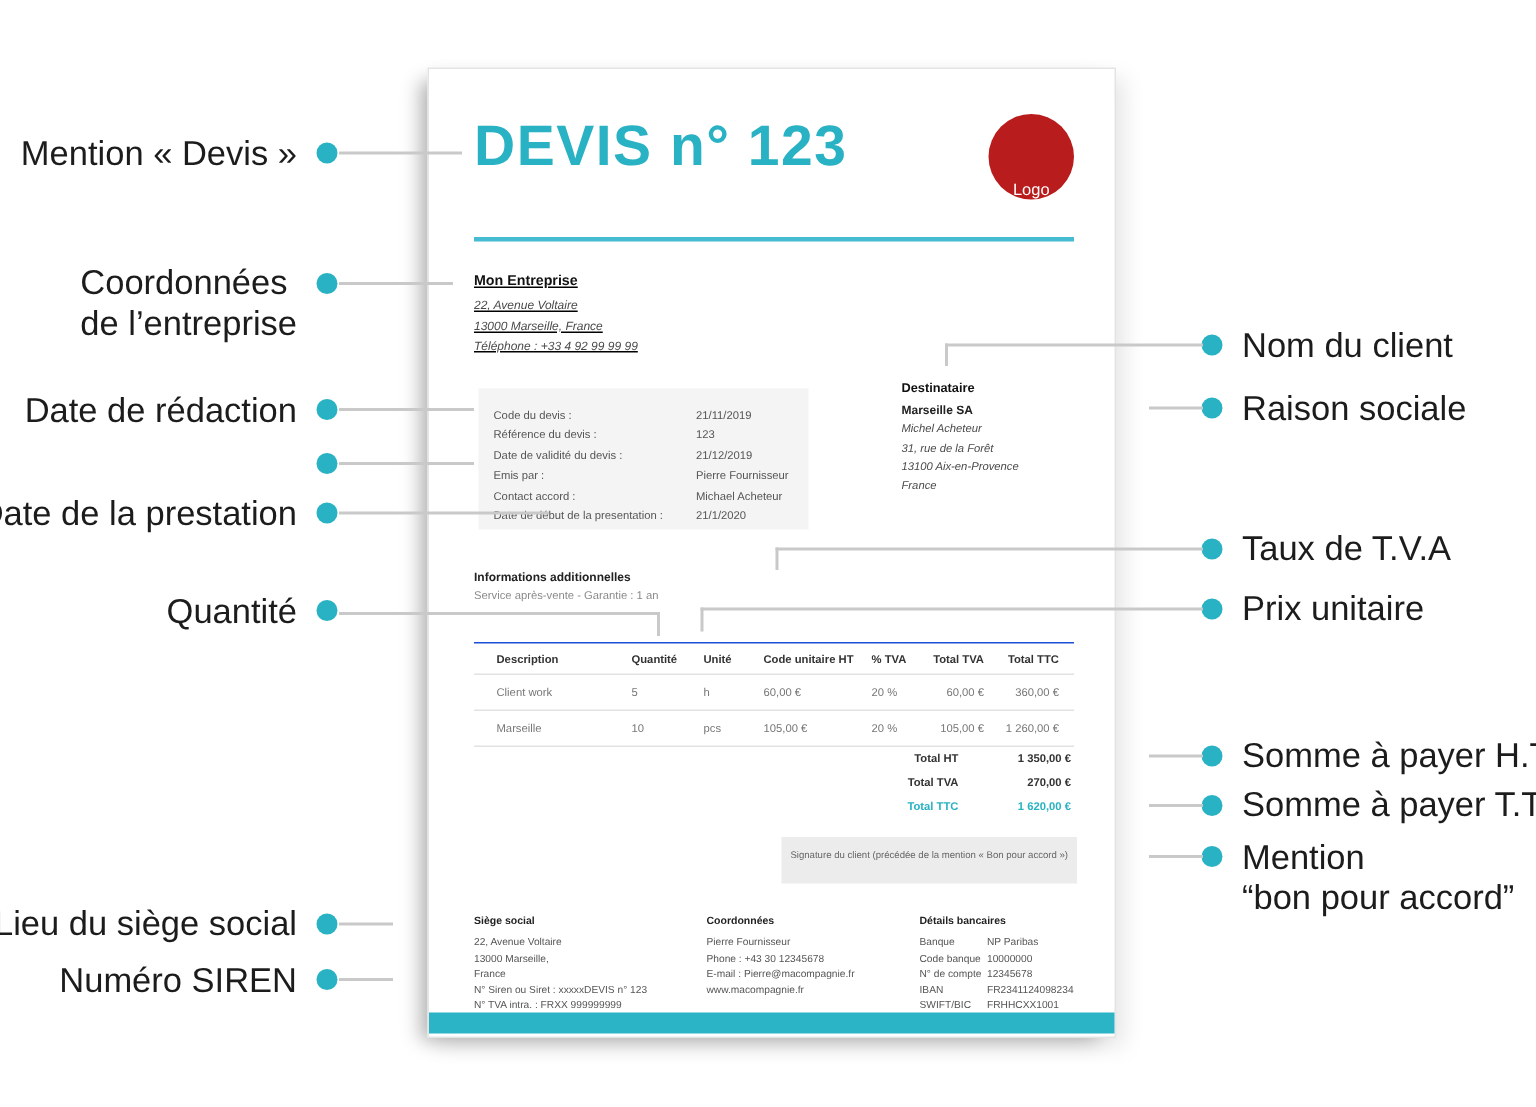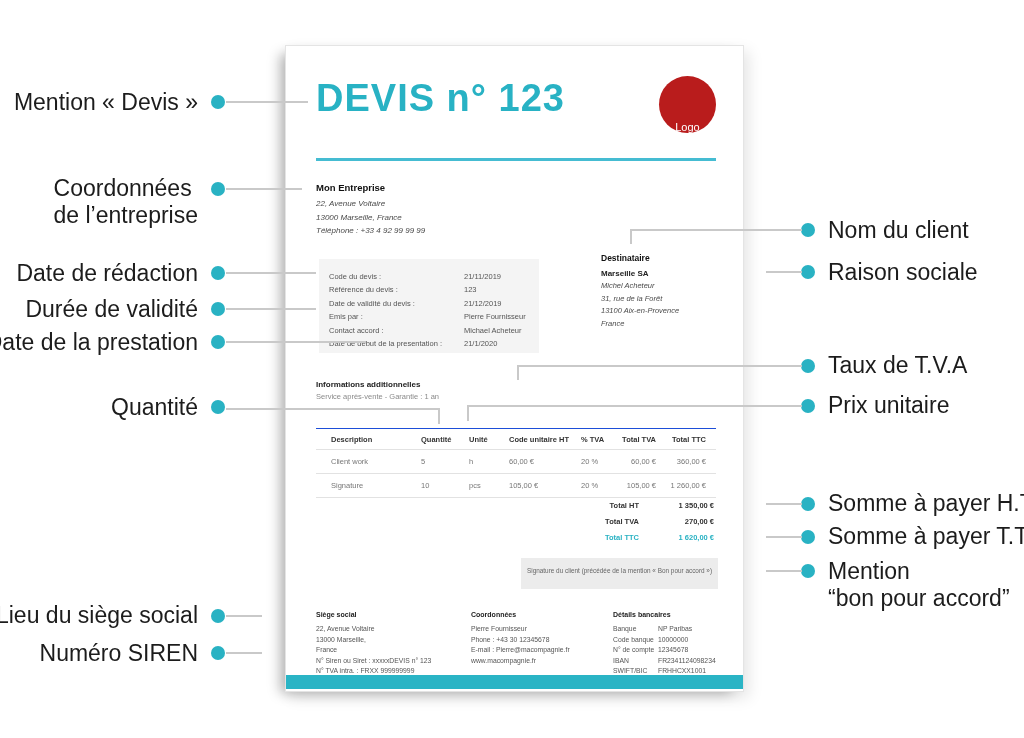--- a/index.html
+++ b/index.html
@@ -18,21 +18,21 @@
   .doc{position:absolute;left:285px;top:45px;width:457px;height:645px;background:#fff;
        border:1px solid #e4e4e4;
        box-shadow:-9px 5px 12px -4px rgba(0,0,0,.28), 5px 6px 14px rgba(0,0,0,.10);}
   .doc-title{position:absolute;left:30px;top:30px;font-size:38px;line-height:44px;
        font-weight:bold;color:#28b2c4;letter-spacing:1px;}
   .logo{position:absolute;left:373px;top:30px;width:57px;height:57px;border-radius:50%;
        background:#b91c1c;display:flex;align-items:flex-end;justify-content:center;}
   .logo span{color:#fff;font-size:11px;}
   .rule{position:absolute;left:30px;top:112px;width:400px;height:3px;background:#45bcd2;}
 
-  .company{position:absolute;left:30px;top:136px;}
+  .company{position:absolute;left:30px;top:136px;text-decoration:underline;}
   .company .name{font-size:9.5px;font-weight:bold;color:#111;line-height:12px;margin-bottom:3px;}
   .company .cline{font-size:8px;font-style:italic;color:#4a4a4a;line-height:13.5px;}
 
   .meta-box{position:absolute;left:33px;top:213px;width:220px;height:94px;background:#f4f4f4;
        box-sizing:border-box;padding:11px 8px 0 10px;}
   .meta-row{position:relative;font-size:7.5px;color:#555;line-height:13.4px;white-space:nowrap;}
   .meta-row .mv{position:absolute;left:135px;color:#555;}
 
   .recipient{position:absolute;left:315px;top:206px;}
   .recipient .rhead{font-size:8.5px;font-weight:bold;color:#111;line-height:13px;margin-bottom:2px;}
@@ -122,21 +122,21 @@
       <div class="trow body">
         <span class="tc1">Client work</span>
         <span>5</span>
         <span>h</span>
         <span>60,00 €</span>
         <span>20 %</span>
         <span class="tc6">60,00 €</span>
         <span class="tc7">360,00 €</span>
       </div>
       <div class="trow body">
-        <span class="tc1">Signature</span>
+        <span class="tc1">Marseille</span>
         <span>10</span>
         <span>pcs</span>
         <span>105,00 €</span>
         <span>20 %</span>
         <span class="tc6">105,00 €</span>
         <span class="tc7">1 260,00 €</span>
       </div>
     </div>
 
     <div class="totals">
@@ -183,21 +183,20 @@
 
     <div class="bottom-bar"></div>
   </div>
 
   <div class="lbl r" style="right:826px;top:89px;">Mention « Devis »</div>
   <div class="lbl r" style="right:826px;top:175px;">
     <div>Coordonnées</div>
     <div>de l’entreprise</div>
   </div>
   <div class="lbl r" style="right:826px;top:260px;">Date de rédaction</div>
-  <div class="lbl r" style="right:826px;top:296px;">Durée de validité</div>
   <div class="lbl r" style="right:826px;top:329px;">Date de la prestation</div>
   <div class="lbl r" style="right:826px;top:394px;">Quantité</div>
   <div class="lbl r" style="right:826px;top:602px;">Lieu du siège social</div>
   <div class="lbl r" style="right:826px;top:640px;">Numéro SIREN</div>
 
   <div class="dot" style="left:218px;top:102px;"></div>
   <div class="hline" style="left:226px;top:101px;width:82px;"></div>
   <div class="dot" style="left:218px;top:189px;"></div>
   <div class="hline" style="left:226px;top:188px;width:76px;"></div>
   <div class="dot" style="left:218px;top:273px;"></div>

